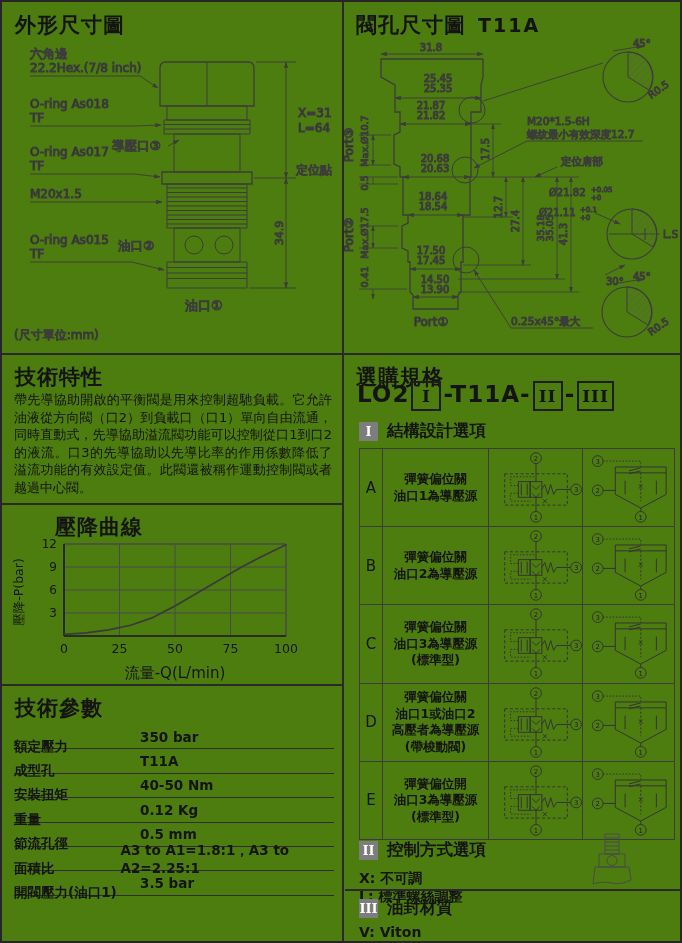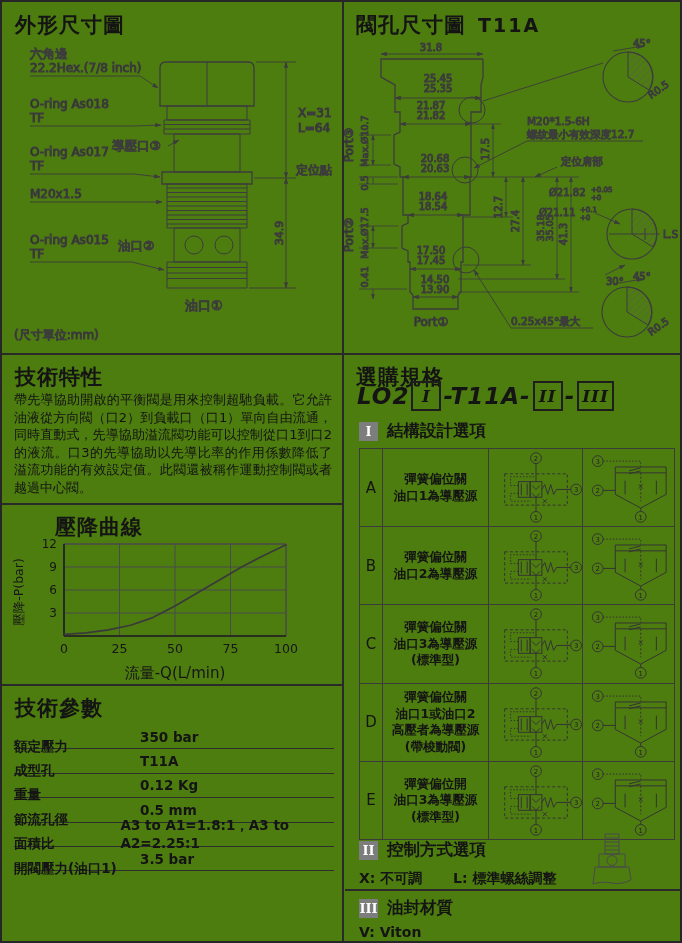--- a/index.html
+++ b/index.html
@@ -14,40 +14,40 @@
   .draw line,.draw polyline,.draw path,.draw rect,.draw circle{vector-effect:non-scaling-stroke;}
   
   .feat-body{position:absolute;left:12px;top:37px;width:318px;font-size:13px;line-height:17.6px;
              text-align:justify;}
   
   .params-rows{position:absolute;left:12px;top:40px;right:9px;}
   .param-row{display:flex;align-items:center;height:23.4px;border-bottom:1.3px solid #2e2e2e;}
   .p-label{width:126px;font-size:13.5px;font-weight:bold;margin-top:20px;}
   .p-value{font-size:13.5px;font-weight:bold;}
   
-  .model-code{position:absolute;left:14px;top:27px;display:flex;align-items:center;
-              font-size:23px;font-weight:bold;letter-spacing:1px;font-style:italic;}
+  .model-code{position:absolute;left:14px;top:27px;display:flex;
+              font-size:23px;font-weight:bold;letter-spacing:1px;}
   .cbox{display:inline-flex;align-items:center;justify-content:center;min-width:20px;height:26px;
         border:2px solid #1e1e1e;font-family:"DejaVu Serif",serif;font-size:17px;font-weight:bold;
         padding:0 3px;margin:0 2px;}
   .mk-row{position:absolute;display:flex;align-items:center;}
   .mk{width:19px;height:19px;background:#7d7d7d;color:#fff;font-family:"DejaVu Serif",serif;
       font-weight:bold;font-size:13px;display:inline-flex;align-items:center;justify-content:center;
       margin-right:9px;flex:none;}
   .mk-title{font-size:16.5px;font-weight:bold;}
   .opt-table{position:absolute;left:16px;top:94px;width:314px;border:1.5px solid #3c3c3c;}
   .opt-row{display:grid;grid-template-columns:23px 106px 94px 91px;height:77.2px;
            border-bottom:1px solid #3c3c3c;}
   .opt-row:last-child{border-bottom:none;}
   .oc{display:flex;align-items:center;justify-content:center;border-right:1px solid #3c3c3c;}
   .oc:last-child{border-right:none;}
   .opt-letter{font-size:15px;}
   .opt-desc{font-size:12.5px;font-weight:bold;text-align:center;white-space:pre-line;
             line-height:16.5px;padding:0 2px;}
-  .sub-opts{position:absolute;display:flex;gap:0;font-size:14px;font-weight:600;}
+  .sub-opts{position:absolute;display:flex;gap:0;font-size:14px;font-weight:600;flex-direction:column;}
   .sub-opts span{display:inline-block;}
 </style>
 </head>
 <body>
 
 <div class="page">
 
   <div class="sec" style="left:0;top:0;width:341px;height:352px;">
     <h2>外形尺寸圖</h2>
     <svg class="draw" style="top:36px;" width="341" height="312" viewBox="0 0 341 312" fill="none" stroke="#3c3c3c" stroke-width="1">
@@ -307,20 +307,24 @@
     <div class="params-rows">
         <div class="param-row">
           <span class="p-label">額定壓力</span>
           <span class="p-value">350 bar</span>
         </div>
         <div class="param-row">
           <span class="p-label">成型孔</span>
           <span class="p-value">T11A</span>
         </div>
         <div class="param-row">
+          <span class="p-label">安裝扭矩</span>
+          <span class="p-value">40-50 Nm</span>
+        </div>
+        <div class="param-row">
           <span class="p-label">重量</span>
           <span class="p-value">0.12 Kg</span>
         </div>
         <div class="param-row">
           <span class="p-label">節流孔徑</span>
           <span class="p-value">0.5 mm</span>
         </div>
         <div class="param-row">
           <span class="p-label">面積比</span>
           <span class="p-value">A3 to A1=1.8:1，A3 to A2=2.25:1</span>

